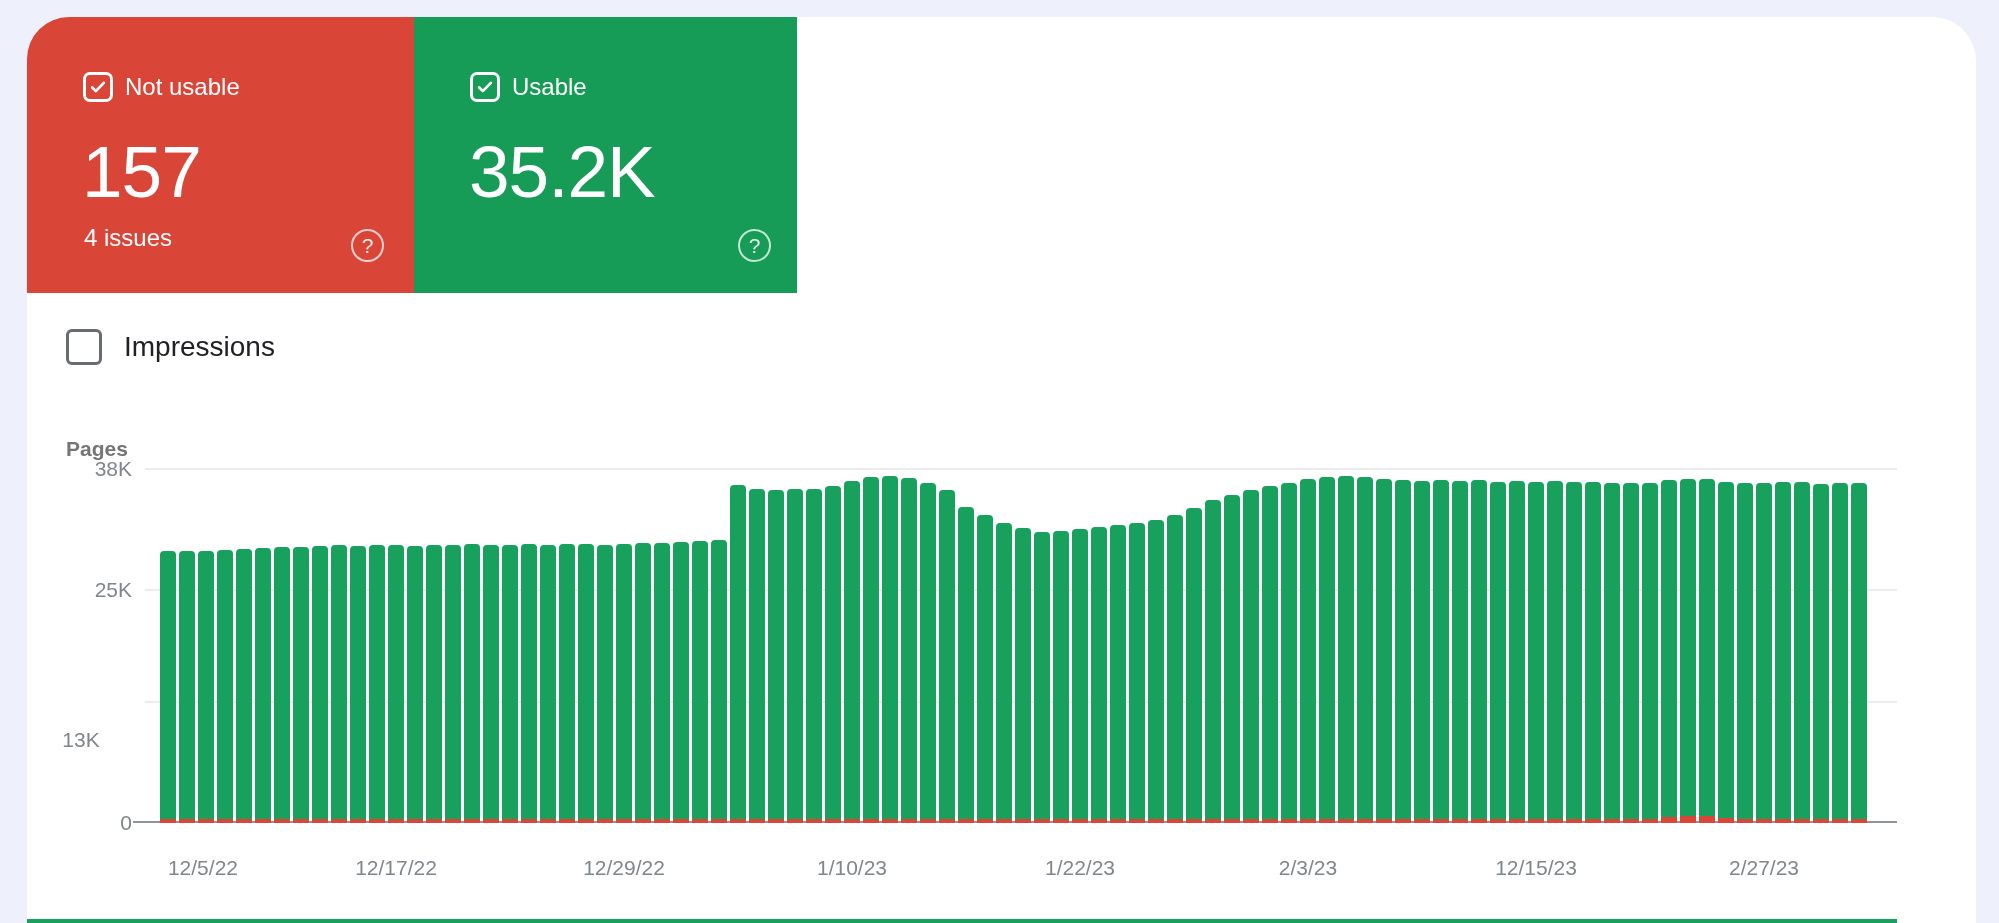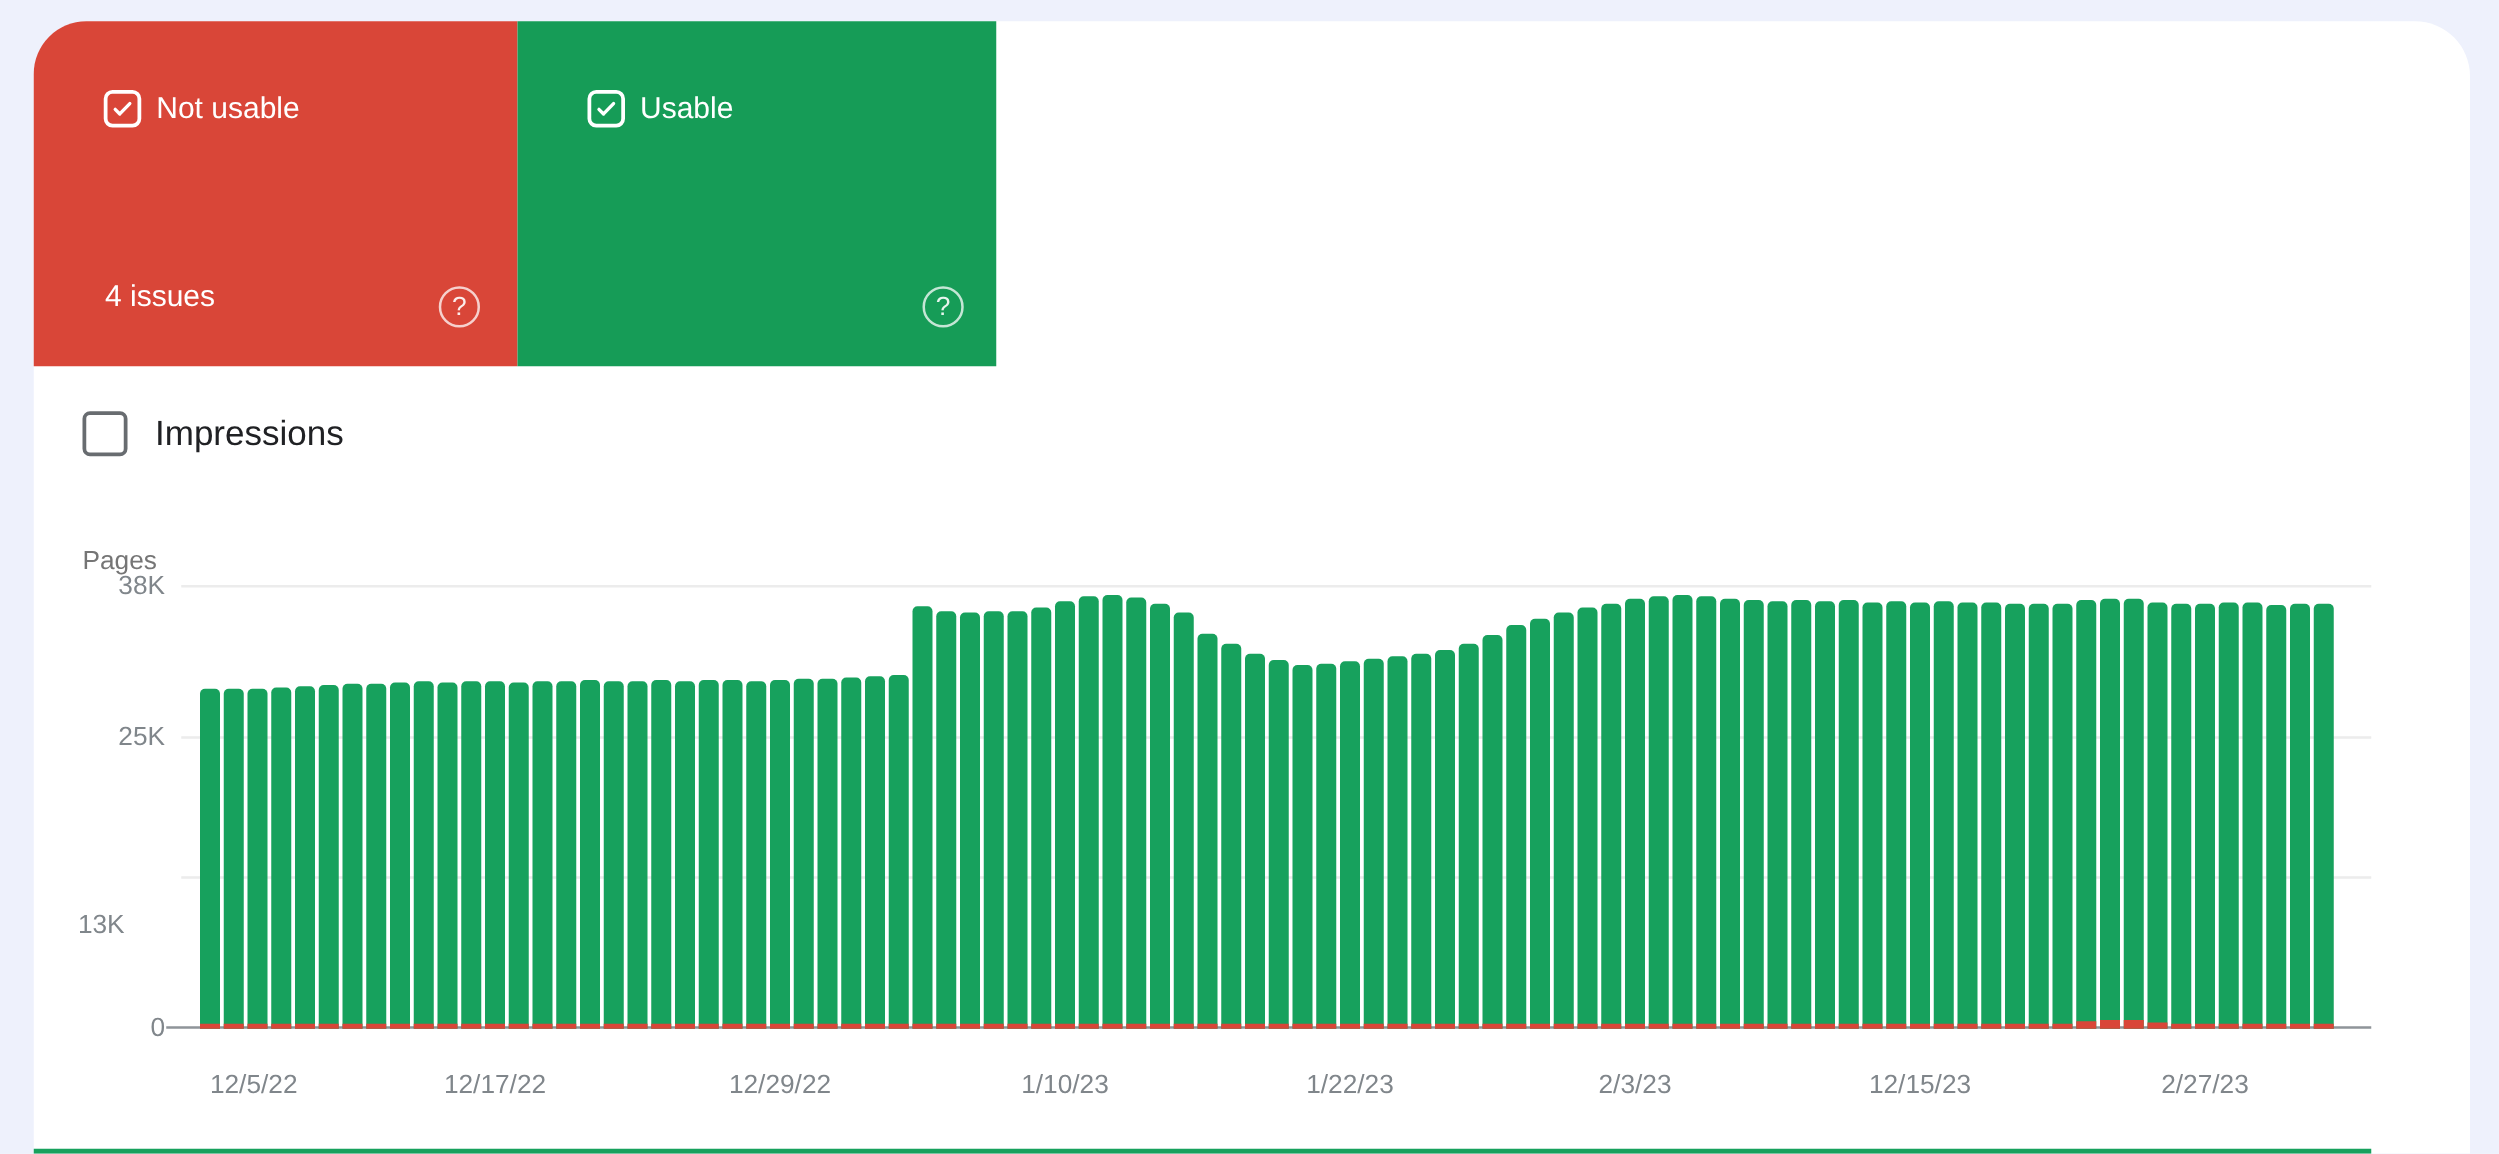--- a/index.html
+++ b/index.html
@@ -44,21 +44,21 @@
     position:absolute; left:66px; top:329px; width:36px; height:36px;
     box-sizing:border-box; border:3.5px solid #686c70; border-radius:6px;
     background:#ffffff; cursor:pointer;
   }
   .imp-label {
     position:absolute; left:124px; top:332px; height:30px; line-height:30px;
     font-size:28px; color:#202124; white-space:nowrap;
   }
   .ylabel {
     position:absolute; left:66px; top:437px; height:24px; line-height:24px;
-    font-size:21px; color:#757575;
+    font-size:21px; color:#757575;font-weight:bold;
   }
   .ytick {
     position:absolute; left:30px; width:102px; height:28px; line-height:28px;
     text-align:right; font-size:21px; color:#80868b;
   }
   .gridline { position:absolute; height:1.5px; background:#ececec; }
   .baseline { position:absolute; height:2.5px; background:#8f9499; }
   .xtick {
     position:absolute; width:140px; height:26px; line-height:26px; top:855px;
     text-align:center; font-size:21px; color:#80868b; white-space:nowrap;
@@ -75,33 +75,35 @@
 
   <div class="panel"></div>
 
   <div class="card card-red" style="background: rgb(217, 70, 56);">
     <span class="card-check">
       <svg viewBox="0 0 24 24">
         <path d="M5 12.6 L9.4 17 L19 7" fill="none" stroke="#ffffff" stroke-width="3.2" stroke-linecap="round" stroke-linejoin="round"></path>
       </svg>
     </span>
     <span class="card-label">Not usable</span>
+    <div class="card-value">157</div>
     <div class="card-sub">4 issues</div>
     <div class="help">
       <span>?</span>
     </div>
   </div>
 
   <div class="card card-green" style="background: rgb(22, 156, 87);">
     <span class="card-check">
       <svg viewBox="0 0 24 24">
         <path d="M5 12.6 L9.4 17 L19 7" fill="none" stroke="#ffffff" stroke-width="3.2" stroke-linecap="round" stroke-linejoin="round"></path>
       </svg>
     </span>
     <span class="card-label">Usable</span>
+    <div class="card-value">35.2K</div>
     <div class="help">
       <span>?</span>
     </div>
   </div>
 
   <div class="imp-checkbox"></div>
   <div class="imp-label">Impressions</div>
 
   <div id="chart">
     <div class="ylabel">Pages</div>

